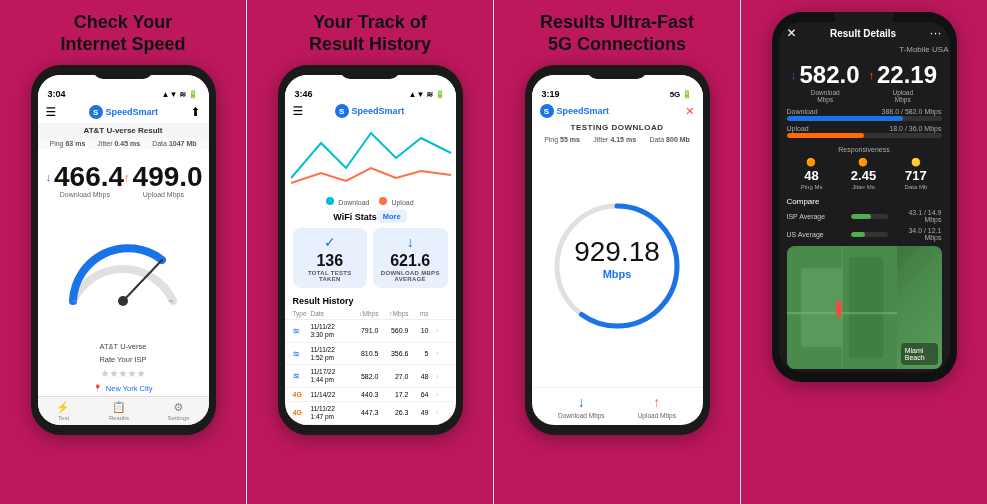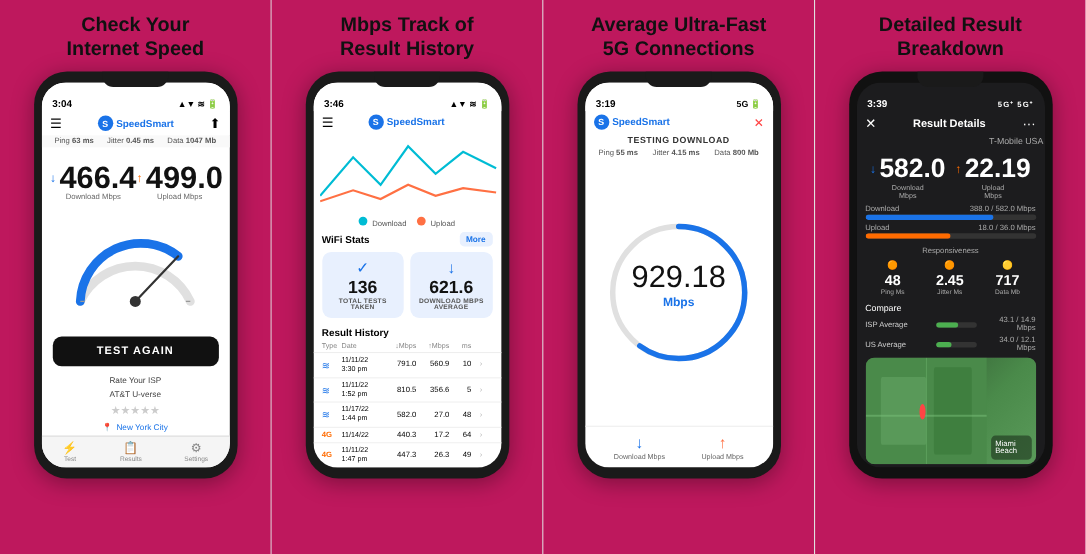--- a/index.html
+++ b/index.html
@@ -566,20 +566,23 @@
 
         <div class="p1-header">
           <span style="font-size:12px;">☰</span>
           <div class="speedsmart-logo">
             <div class="logo-icon">S</div>
             <span>SpeedSmart</span>
           </div>
           <span style="font-size:12px;">⬆</span>
         </div>
 
+        <div class="p1-isp-bar">
+          <span>AT&amp;T U-verse Result</span>
+        </div>
 
         <div class="p1-stats-bar">
           <span>Ping <b>63 ms</b></span>
           <span>Jitter <b>0.45 ms</b></span>
           <span>Data <b>1047 Mb</b></span>
         </div>
 
         <div class="p1-speeds">
           <div class="speed-item">
             <div class="speed-row">
@@ -605,29 +608,26 @@
             <path d="M 10 65 A 55 55 0 0 1 99 24" fill="none" stroke="#1a73e8" stroke-width="8" stroke-linecap="round"></path>
 
             <line x1="60" y1="65" x2="99" y2="24" stroke="#333" stroke-width="2" stroke-linecap="round"></line>
             <circle cx="60" cy="65" r="5" fill="#333"></circle>
 
             <line x1="10" y1="65" x2="14" y2="65" stroke="#999" stroke-width="1"></line>
             <line x1="110" y1="65" x2="106" y2="65" stroke="#999" stroke-width="1"></line>
           </svg>
         </div>
 
-        <div class="p1-test-again">
-          <span>TEST AGAIN</span>
-        </div>
-
+
+        <div class="p1-isp-label">
+          <span>AT&amp;T U-verse</span>
+        </div>
         <div class="p1-isp-label">
           <span>Rate Your ISP</span>
-        </div>
-        <div class="p1-isp-label">
-          <span>AT&amp;T U-verse</span>
         </div>
         <div class="p1-stars">
           <span>★★★★★</span>
         </div>
 
         <div class="p1-location">
           <span>📍</span>
           <span>New York City</span>
         </div>
 
@@ -645,21 +645,21 @@
             <span>Settings</span>
           </div>
         </div>
       </div>
     </div>
   </div>
 </div>
 
 <div class="panel">
   <h2 class="panel-title">
-    <span>Mbps Track of</span><br>
+    <span>Your Track of</span><br>
     <span>Result History</span>
   </h2>
   <div class="phone-frame">
     <div class="phone-notch"></div>
     <div class="phone-screen">
       <div class="p2-screen">
 
         <div class="p2-statusbar">
           <span>3:46</span>
           <span style="font-size:8px;">▲▼ ≋ 🔋</span>
@@ -687,21 +687,21 @@
           <span>
             <span class="legend-dot" style="background:#00bcd4;"></span>
             Download
           </span>
           <span>
             <span class="legend-dot" style="background:#ff7043;"></span>
             Upload
           </span>
         </div>
 
-        <div style="display:flex;justify-content:space-between;align-items:center;padding:2px 8px;">
+        <div style="display:flex;justify-content:center;align-items:center;padding:2px 8px;">
           <span class="p2-wifi-section" style="padding:0;">WiFi Stats</span>
           <span style="font-size:7.5px;color:#1a73e8;font-weight:600;background:#e8f0fe;border-radius:4px;padding:2px 6px;">More</span>
         </div>
 
         <div class="p2-wifi-cards">
           <div class="wifi-card">
             <div class="wifi-card-icon" style="color:#1a73e8;">✓</div>
             <div class="wifi-card-val">136</div>
             <div class="wifi-card-label">TOTAL TESTS<br>TAKEN</div>
           </div>
@@ -763,21 +763,21 @@
           <span class="col-ms">49</span>
           <span class="col-arrow">›</span>
         </div>
       </div>
     </div>
   </div>
 </div>
 
 <div class="panel">
   <h2 class="panel-title">
-    <span>Average Ultra-Fast</span><br>
+    <span>Results Ultra-Fast</span><br>
     <span>5G Connections</span>
   </h2>
   <div class="phone-frame">
     <div class="phone-notch"></div>
     <div class="phone-screen">
       <div class="p3-screen">
 
         <div class="p3-statusbar">
           <span>3:19</span>
           <span style="font-size:8px;">5G 🔋</span>
@@ -820,33 +820,25 @@
             <span style="font-size:14px;color:#ff7043;">↑</span>
             <span>Upload Mbps</span>
           </div>
         </div>
       </div>
     </div>
   </div>
 </div>
 
 <div class="panel" style="border-right:none;">
-  <h2 class="panel-title">
-    <span>Detailed Result</span><br>
-    <span>Breakdown</span>
-  </h2>
   <div class="phone-frame" style="background:#111;">
     <div class="phone-notch"></div>
     <div class="phone-screen" style="background:#1c1c1e;">
       <div class="p4-screen">
 
-        <div class="p4-statusbar">
-          <span>3:39</span>
-          <span style="font-size:7px;letter-spacing:1px;">5G⁺ 5G⁺</span>
-        </div>
 
         <div class="p4-header">
           <span style="font-size:12px;color:#fff;">✕</span>
           <span class="p4-header-title">Result Details</span>
           <span style="font-size:12px;color:#fff;">···</span>
         </div>
 
         <div class="p4-isp-name">T-Mobile USA</div>
 
         <div class="p4-main-speeds">

